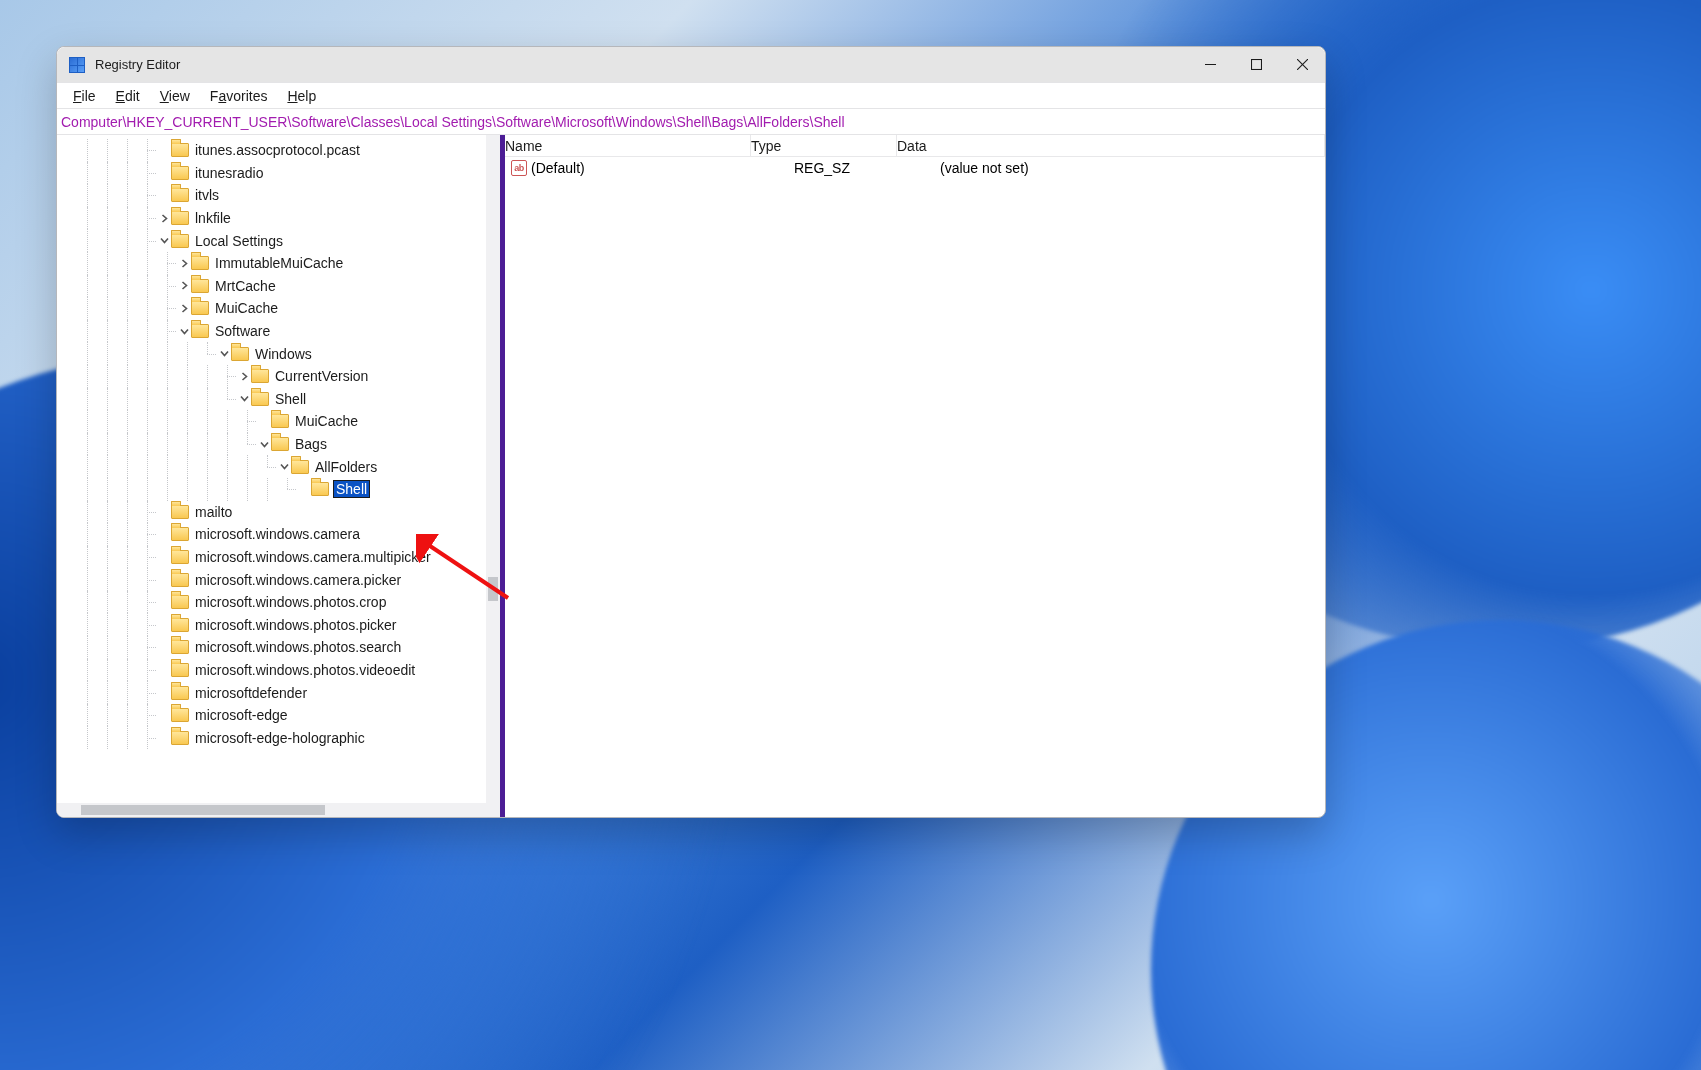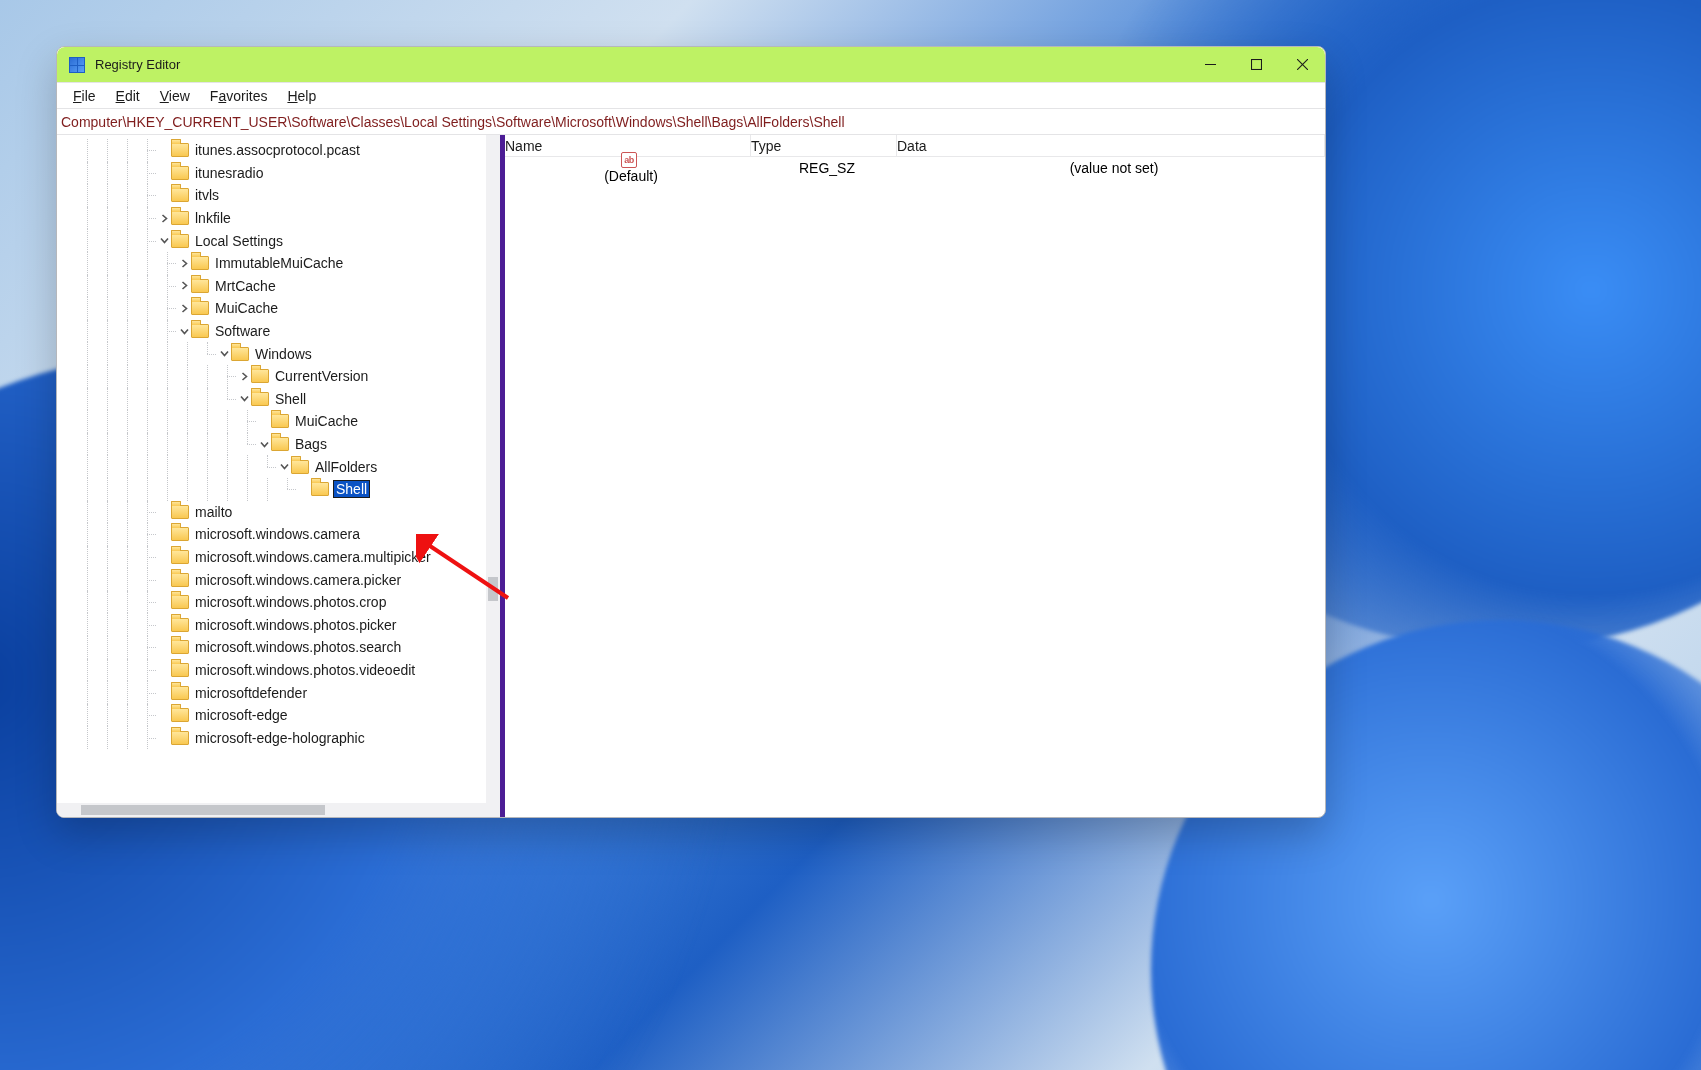--- a/index.html
+++ b/index.html
@@ -31,21 +31,21 @@
     border-radius: 8px;
     box-shadow: 0 16px 40px rgba(0,0,0,0.22);
     display: flex;
     flex-direction: column;
     overflow: hidden;
   }
 
   
   .titlebar {
     height: 36px;
-    background: #bef264;
+    background: #e5e5e5;
     display: flex; align-items: center;
     border-bottom: 1px solid #e4e4e6;
     border-radius: 8px 8px 0 0;
   }
   .app-icon {
     width: 16px; height: 16px;
     margin: 0 10px 0 12px;
     background: linear-gradient(135deg,#2a6cd4,#5aa0f8);
     border:1px solid #1e5fc4;
     position: relative;
@@ -74,21 +74,21 @@
   .menu-item { padding:2px 10px; color:#1b1b1b; }
   .menu-item .ul { text-decoration: underline; }
 
   
   .addressbar {
     height:26px;
     border-bottom:1px solid #e4e4e6;
     display:flex; align-items:center;
     padding: 0 4px;
     font-size:14px;
-    color:#7f1d1d;
+    color:#a21caf;
     background:#fff;
     white-space:nowrap;
   }
 
   
   .body {
     flex:1;
     display:flex;
     min-height:0;
   }
@@ -175,23 +175,23 @@
     border-bottom:1px solid #e8e8ea;
     color:#1b1b1b;
   }
   .colheaders .col { border-right:1px solid #e8e8ea; height:100%; display:flex; align-items:center; }
   .col.name { width:246px; }
   .col.type { width:146px; }
   .col.data { flex:1; }
   .value-row {
     height:22px; display:flex; align-items:center;
   }
-  .value-row .cell { padding-left:6px; display:flex; align-items:center;flex-direction:column; }
+  .value-row .cell { padding-left:6px; display:flex; align-items:center; }
   .cell.name { width:246px; }
-  .cell.type { width:146px; }
+  .cell.type { width:146px;margin-left:37px; }
   .cell.data { flex:1; }
   .string-icon {
     width:16px; height:16px; margin-right:4px;
     border:1px solid #c55; border-radius:2px;
     background:#fff;
     display:flex; align-items:center; justify-content:center;
     font-size:9px; font-weight:700; color:#c55; letter-spacing:-0.5px;
   }
 
   

